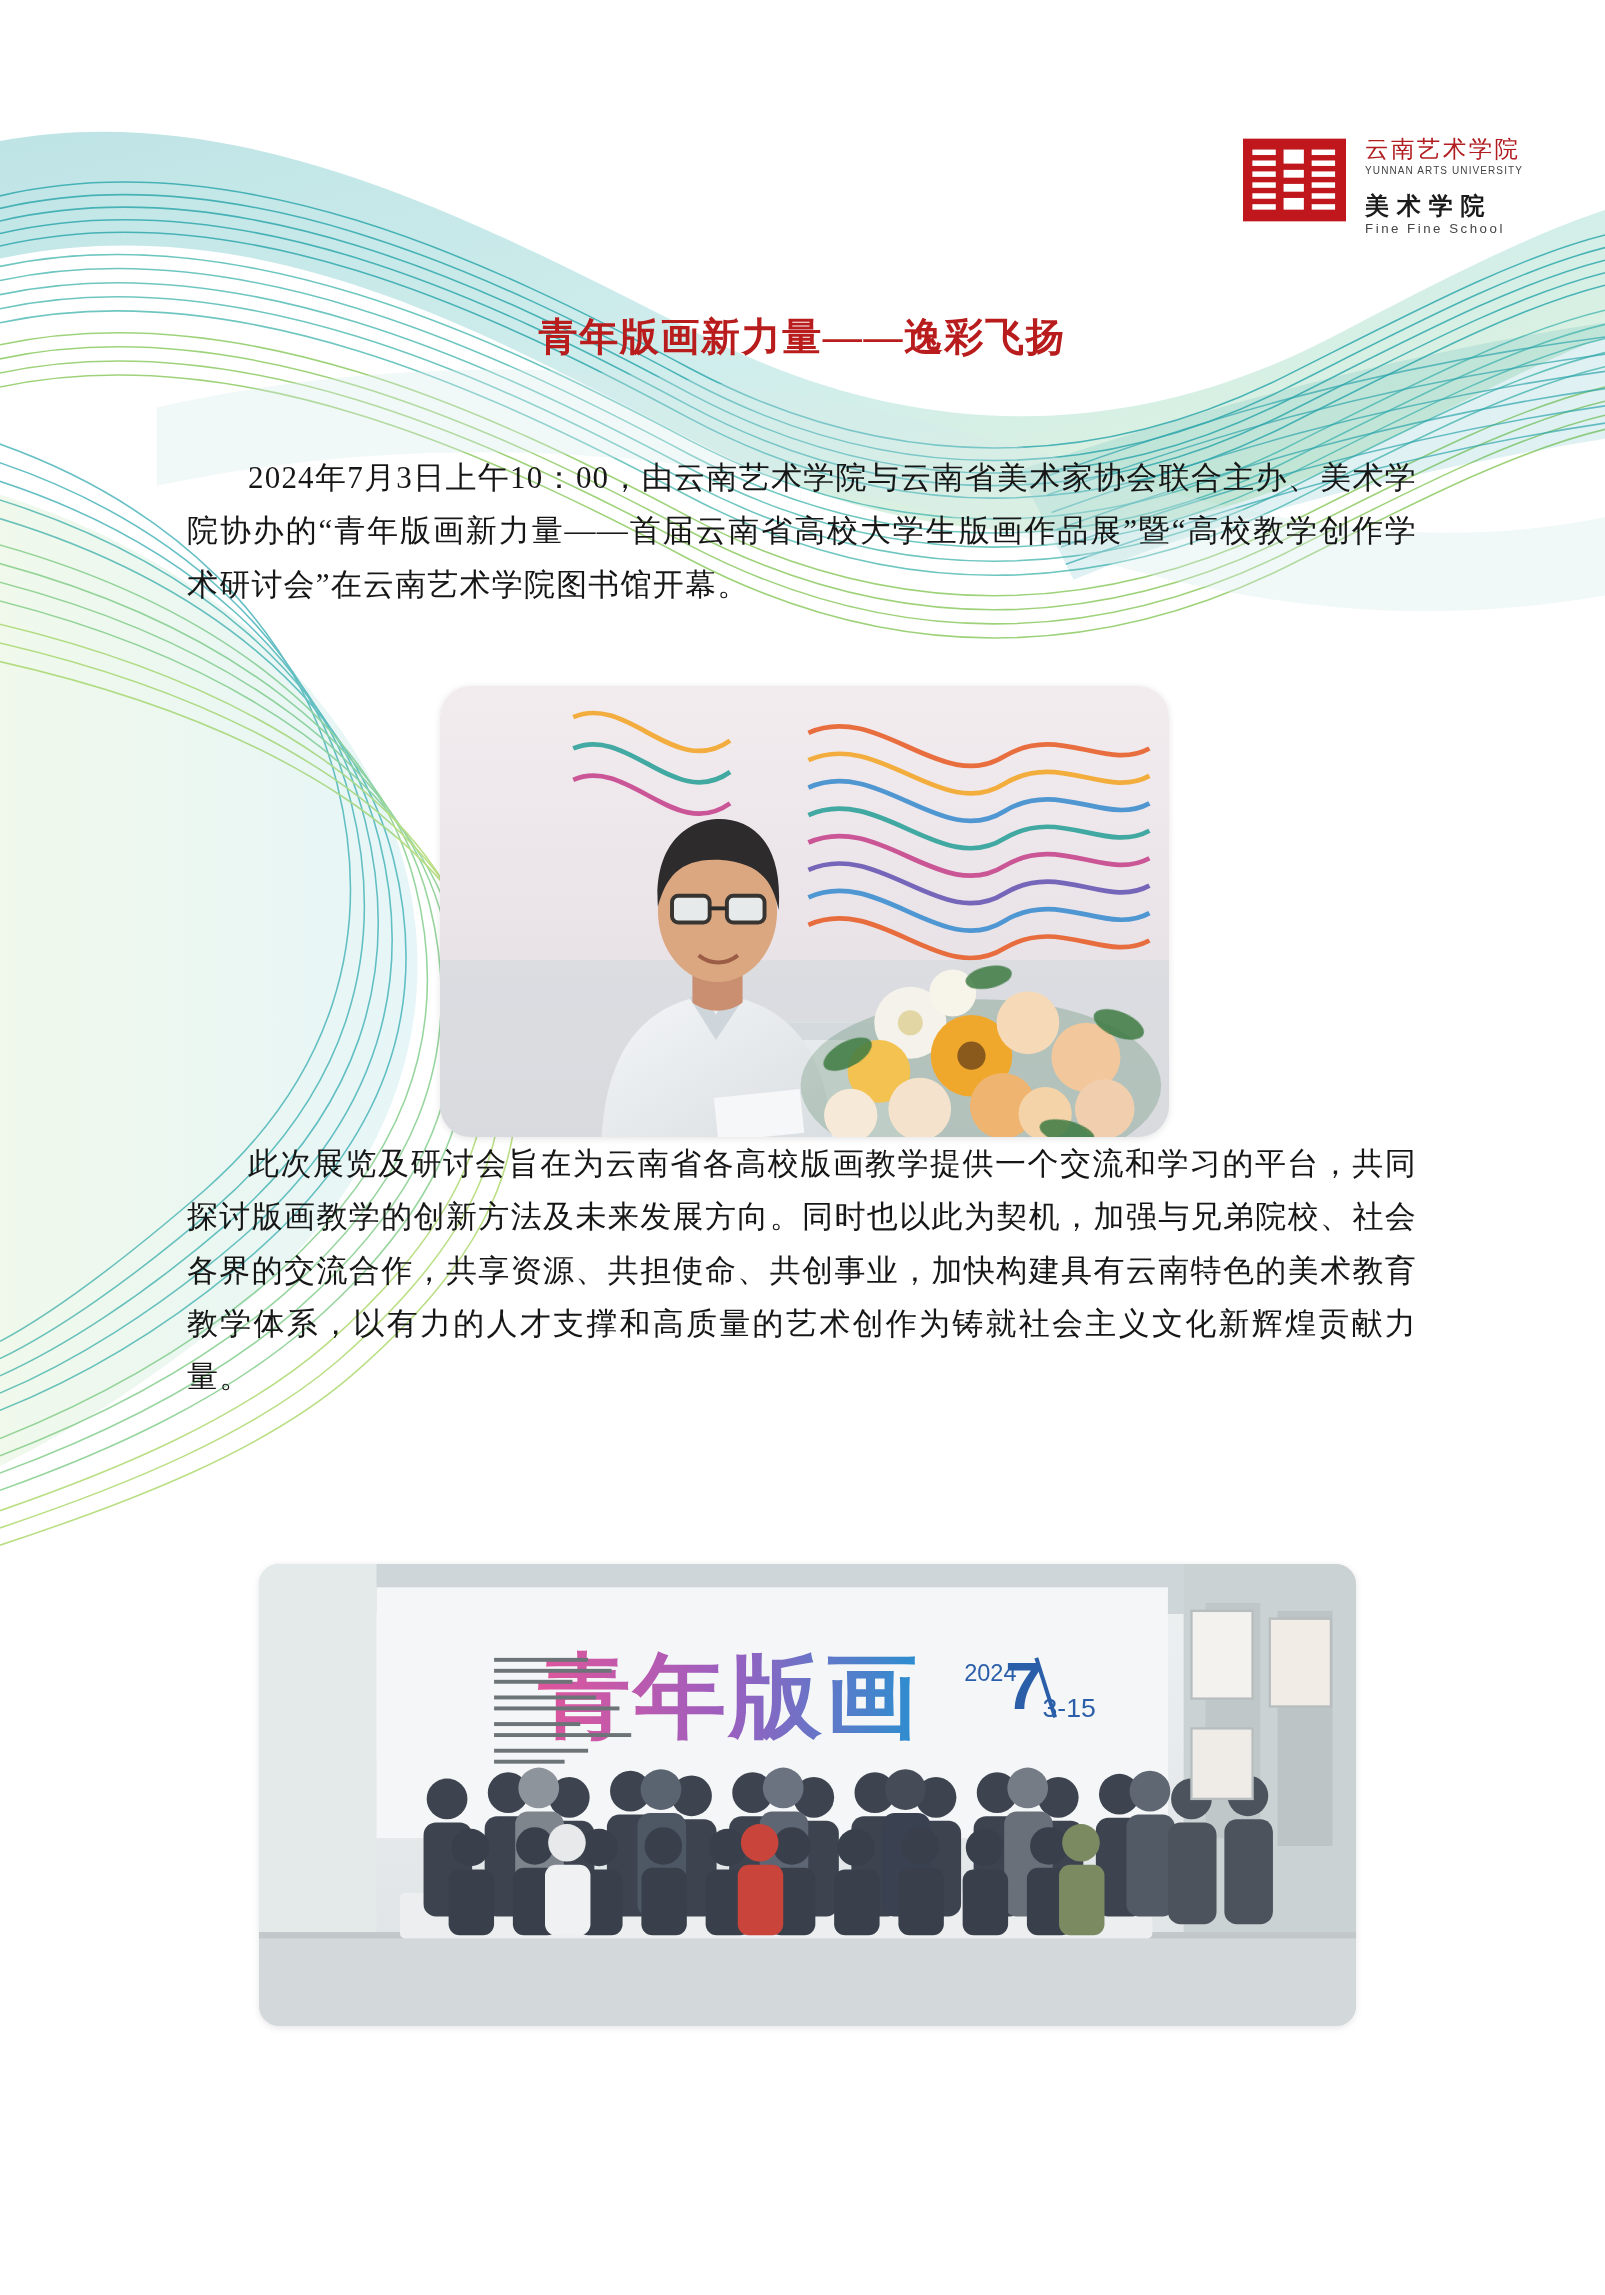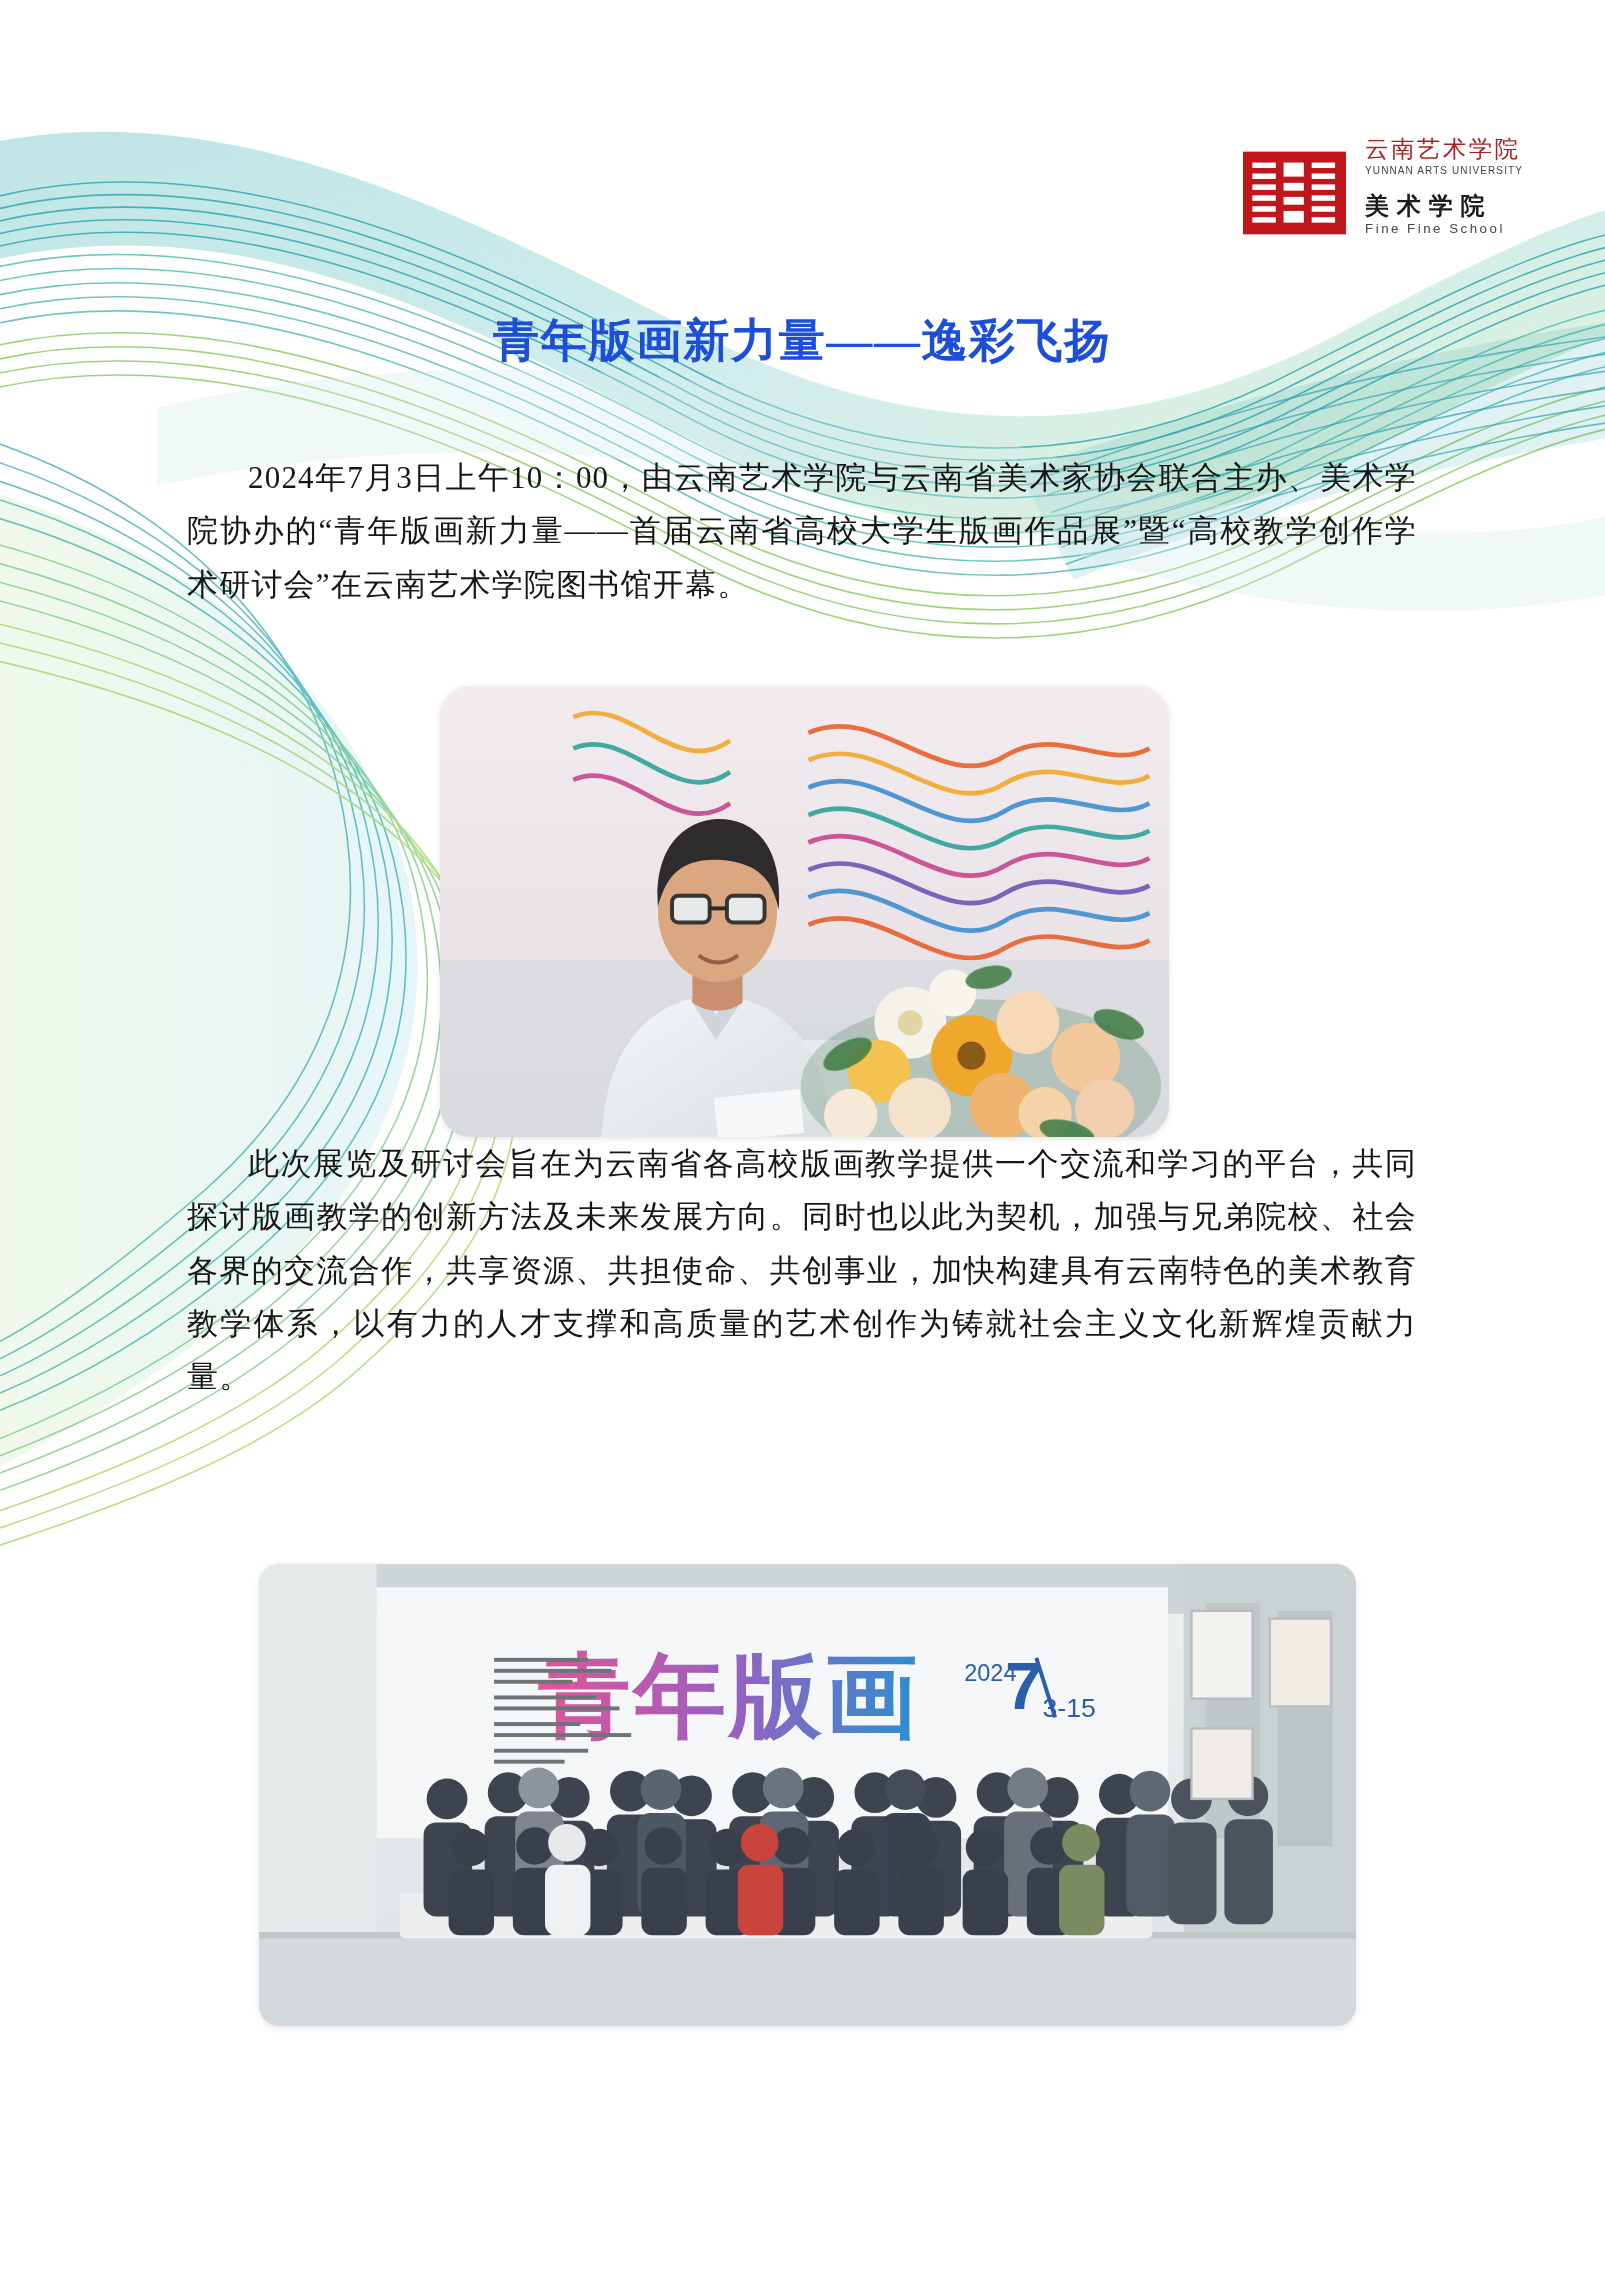--- a/index.html
+++ b/index.html
@@ -23,21 +23,21 @@
     pointer-events: none;
     z-index: 0;
   }
 
   
   .logo-block {
     position: absolute;
     top: 137px;
     right: 82px;
     display: flex;
-    align-items: flex-end;
+    align-items: flex-start;
     gap: 19px;
     z-index: 5;
   }
   .logo-mark {
     width: 103px;
     height: 86px;
     position: relative;
   }
   .logo-text {
     display: flex;
@@ -77,24 +77,24 @@
     white-space: nowrap;
   }
 
   
   .doc-title {
     position: absolute;
     top: 310px;
     left: 0;
     width: 100%;
     text-align: center;
-    font-size: 46px;
+    font-size: 39px;
     font-weight: bold;
     letter-spacing: 1.6px;
-    color: #1d4ed8;
+    color: #b91c1c;
     z-index: 5;
     font-family: "Liberation Serif", "DejaVu Serif", serif;
   }
 
   
   .para {
     position: absolute;
     z-index: 5;
     font-size: 31px;
     line-height: 1.72;

